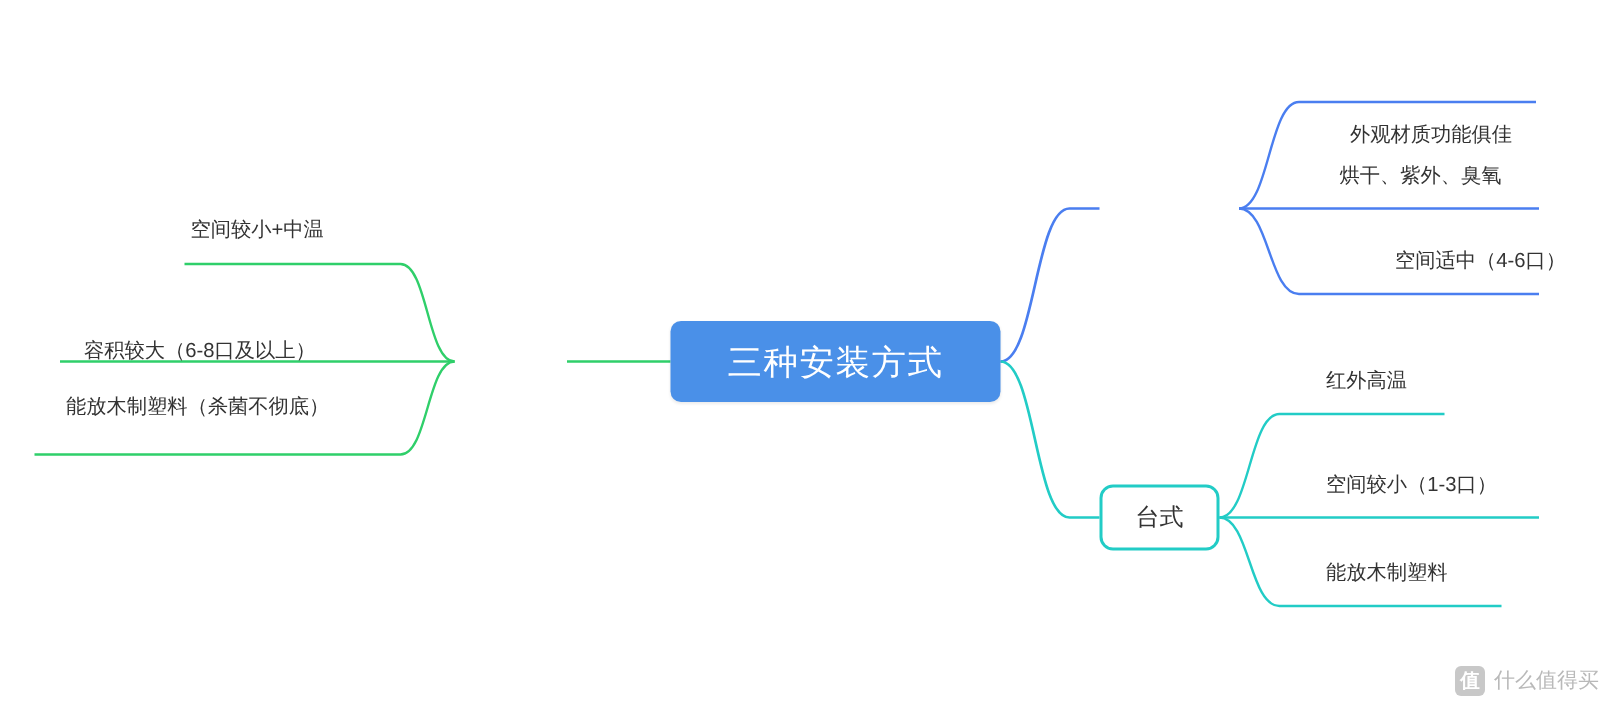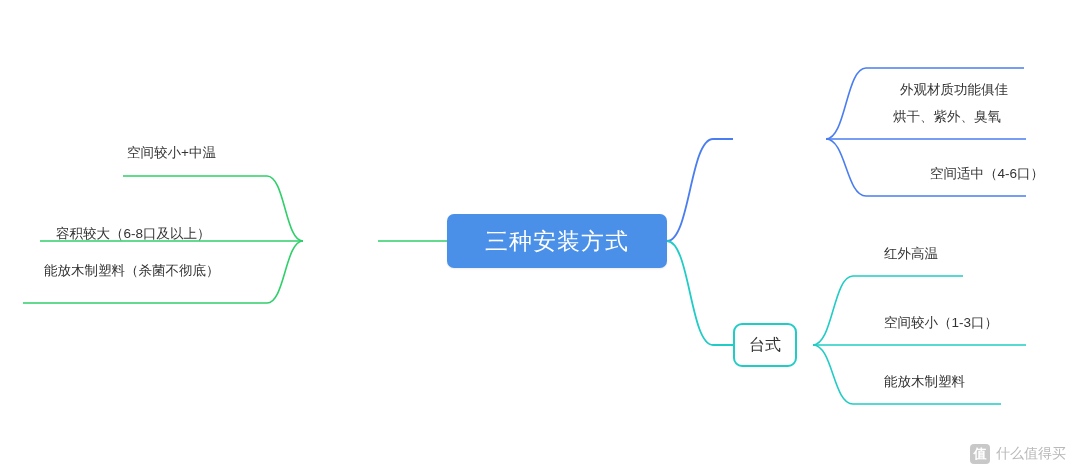--- a/index.html
+++ b/index.html
@@ -85,21 +85,21 @@
 
     <path d="M813,345 C833,345 833,276 853,276 L963,276" stroke="#22ccc6" stroke-width="1.6" fill="none"></path>
     <path d="M813,345 L1026,345" stroke="#22ccc6" stroke-width="1.6" fill="none"></path>
     <path d="M813,345 C833,345 833,404 853,404 L1001,404" stroke="#22ccc6" stroke-width="1.6" fill="none"></path>
   </svg>
 
   <div class="node root" style="left:447px;top:214px;width:220px;height:54px;">三种安装方式</div>
 
 
 
-  <div class="node branch teal" style="left:733px;top:323px;width:64px;height:44px;">台式</div>
+  <div class="node branch teal" style="left:733px;top:323px;width:80px;height:44px;">台式</div>
 
   <div class="node leaf" style="left:127px;top:144px;">空间较小+中温</div>
   <div class="node leaf" style="left:56px;top:225px;">容积较大（6-8口及以上）</div>
   <div class="node leaf" style="left:28px;top:262px;margin-left:16px;">能放木制塑料（杀菌不彻底）</div>
 
   <div class="node leaf" style="left:900px;top:37px;margin-top:44px;">外观材质功能俱佳</div>
   <div class="node leaf" style="left:893px;top:108px;">烘干、紫外、臭氧</div>
   <div class="node leaf" style="left:930px;top:165px;">空间适中（4-6口）</div>
 
   <div class="node leaf" style="left:884px;top:245px;">红外高温</div>

